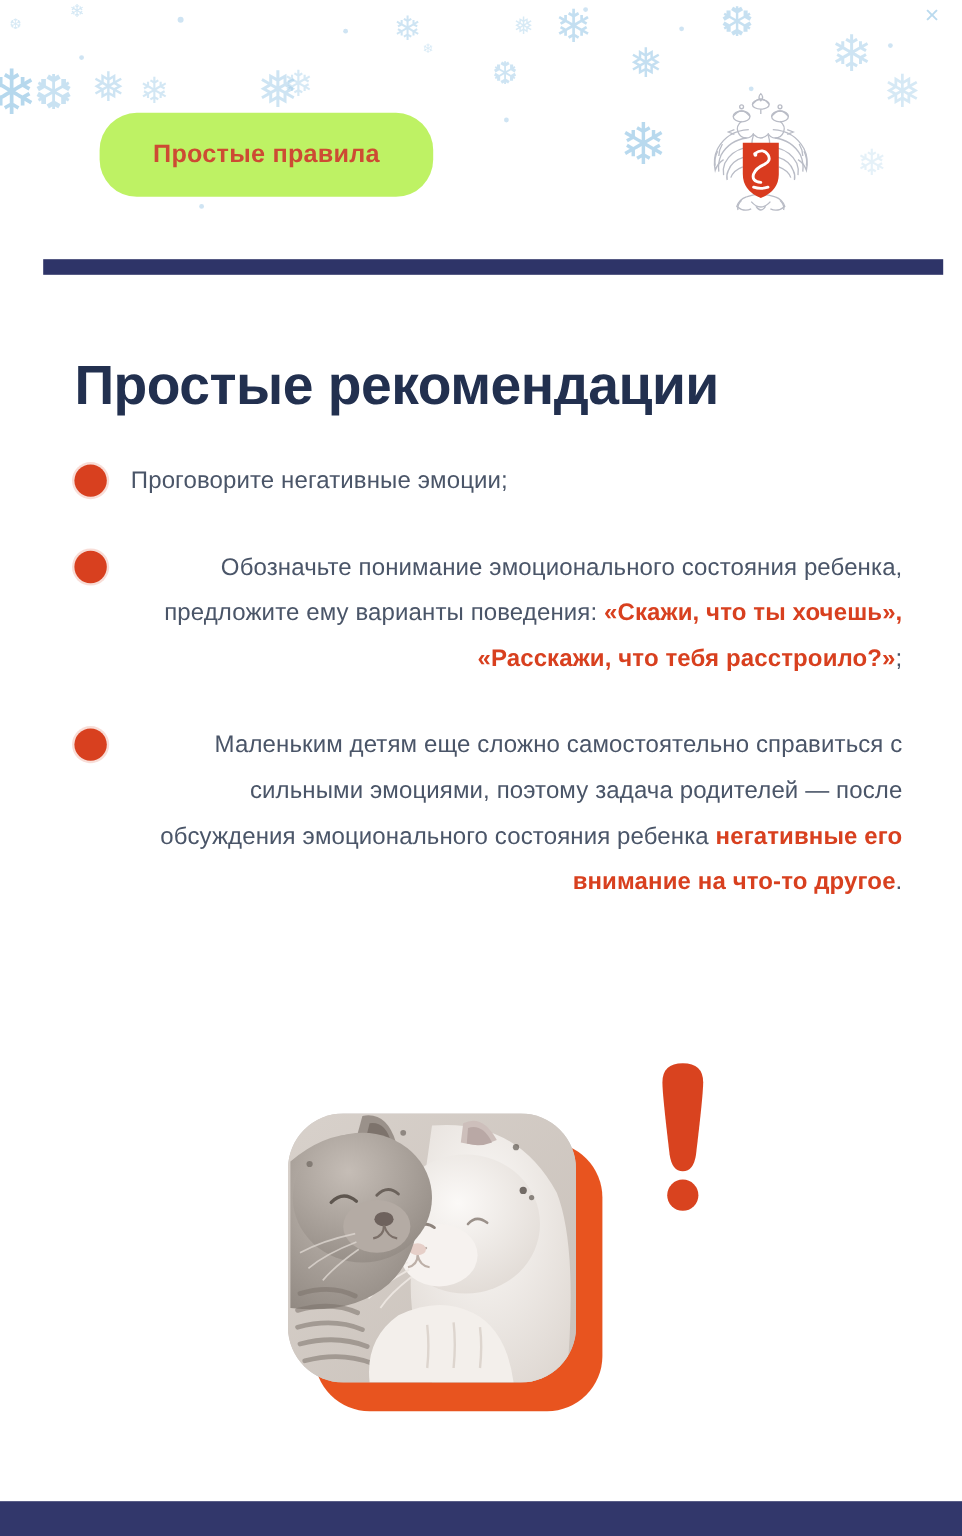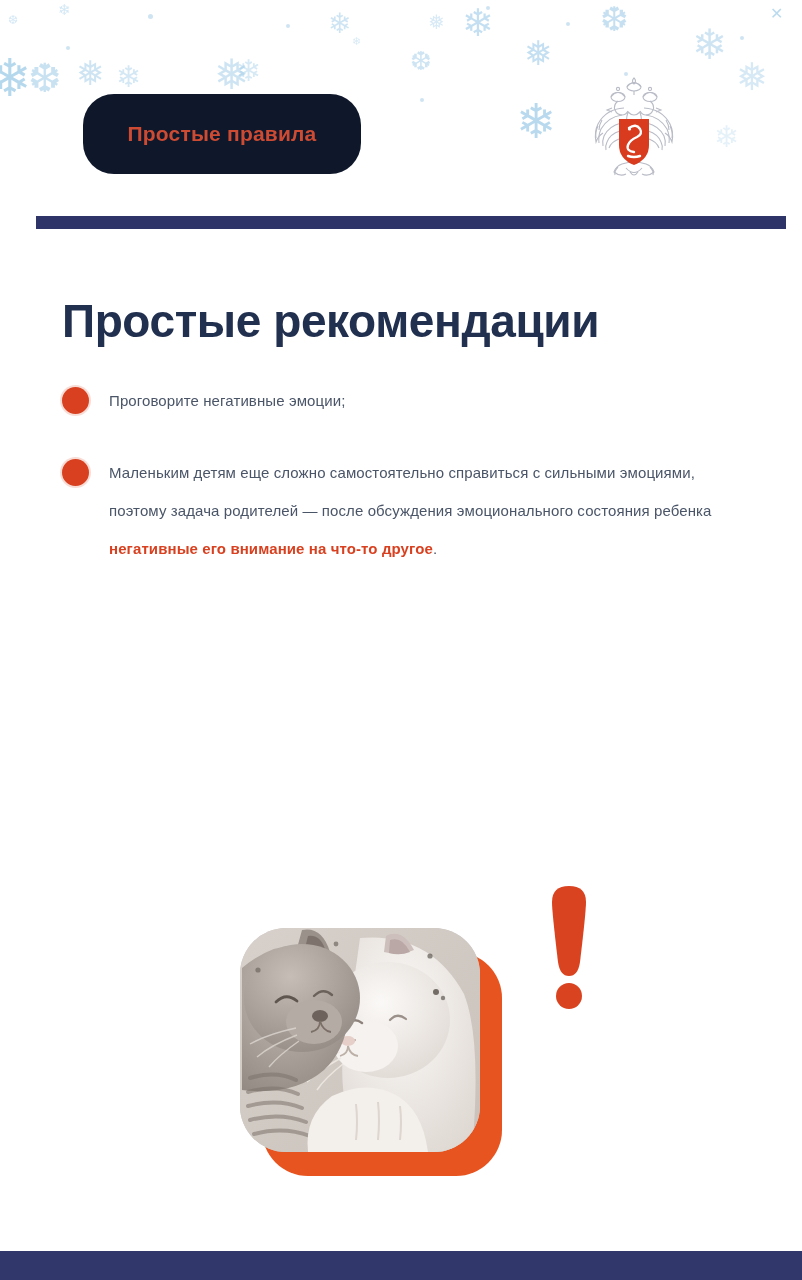--- a/index.html
+++ b/index.html
@@ -43,22 +43,22 @@
     border-radius: 50%;
     background: #cfe4f3;
   }
 
   
   .title-pill {
     position: absolute;
     left: 83px;
     top: 94px;
     width: 278px;
-    height: 80px;
-    background: #0f172a;
+    height: 70px;
+    background: #bef264;
     border-radius: 31px;
     display: flex;
     align-items: center;
     justify-content: center;
   }
   .title-pill span {
     font-size: 21px;
     font-weight: bold;
     color: #cd4b33;
     letter-spacing: 0.2px;
@@ -126,24 +126,25 @@
     width: 27px;
     height: 27px;
     border-radius: 50%;
     background: #d8401f;
     box-shadow: 0 0 0 2px rgba(216,64,31,0.18);
     margin-top: 5px;
     margin-right: 20px;
   }
 
   .bullet-text {
-    font-size: 15px;
+    font-size: 20px;
     line-height: 38px;
     color: #4a5568;
     letter-spacing: 0.1px;
+    text-align: right;
   }
   .bullet-text .hl {
     color: #d8401f;
     font-weight: bold;
   }
 
   
   .photo-wrap {
     position: absolute;
     left: 240px;
@@ -289,20 +290,26 @@
 
   <div class="bullets">
 
     <div class="bullet-row">
       <i class="bullet-dot"></i>
       <p class="bullet-text">
         <span>Проговорите негативные эмоции;</span>
       </p>
     </div>
 
+    <div class="bullet-row">
+      <i class="bullet-dot"></i>
+      <p class="bullet-text">
+        <span>Обозначьте понимание эмоционального состояния ребенка, предложите ему варианты поведения: </span><span class="hl">«Скажи, что ты хочешь», «Расскажи, что тебя расстроило?»</span><span>;</span>
+      </p>
+    </div>
 
     <div class="bullet-row">
       <i class="bullet-dot"></i>
       <p class="bullet-text">
         <span>Маленьким детям еще сложно самостоятельно справиться с сильными эмоциями, поэтому задача родителей — после обсуждения эмоционального состояния ребенка </span><span class="hl">негативные его внимание на что-то другое</span><span>.</span>
       </p>
     </div>
 
   </div>
 

